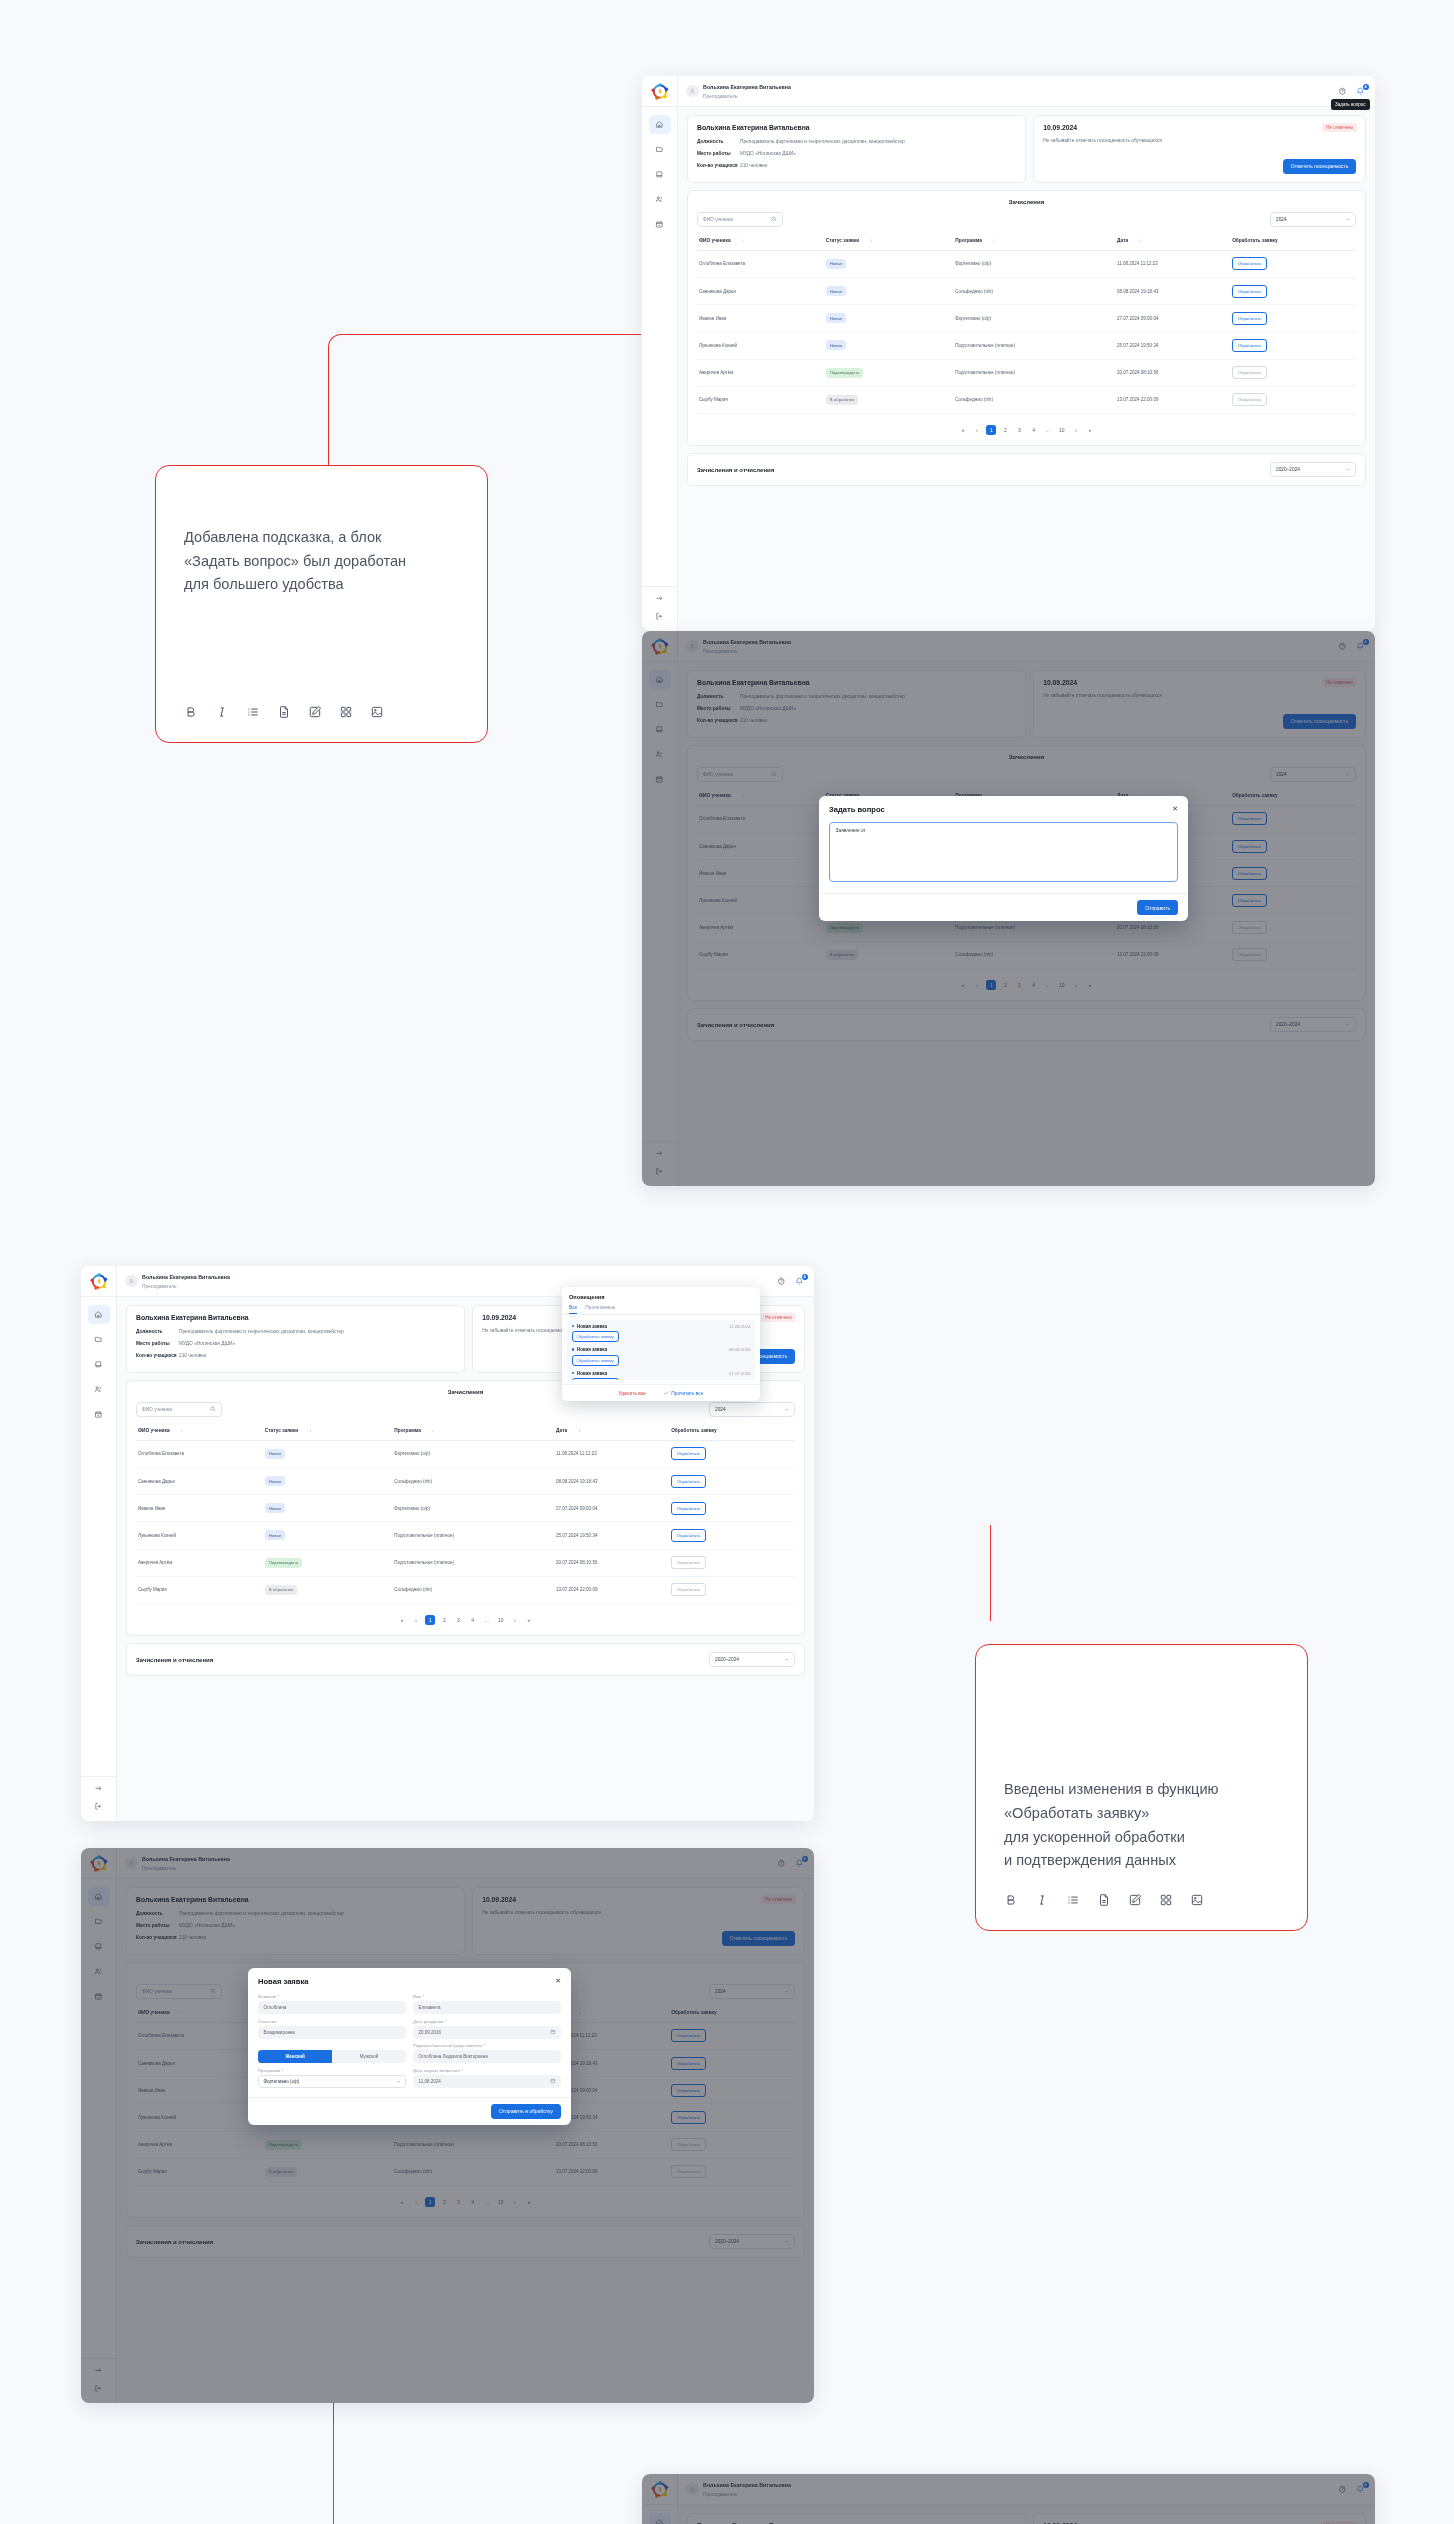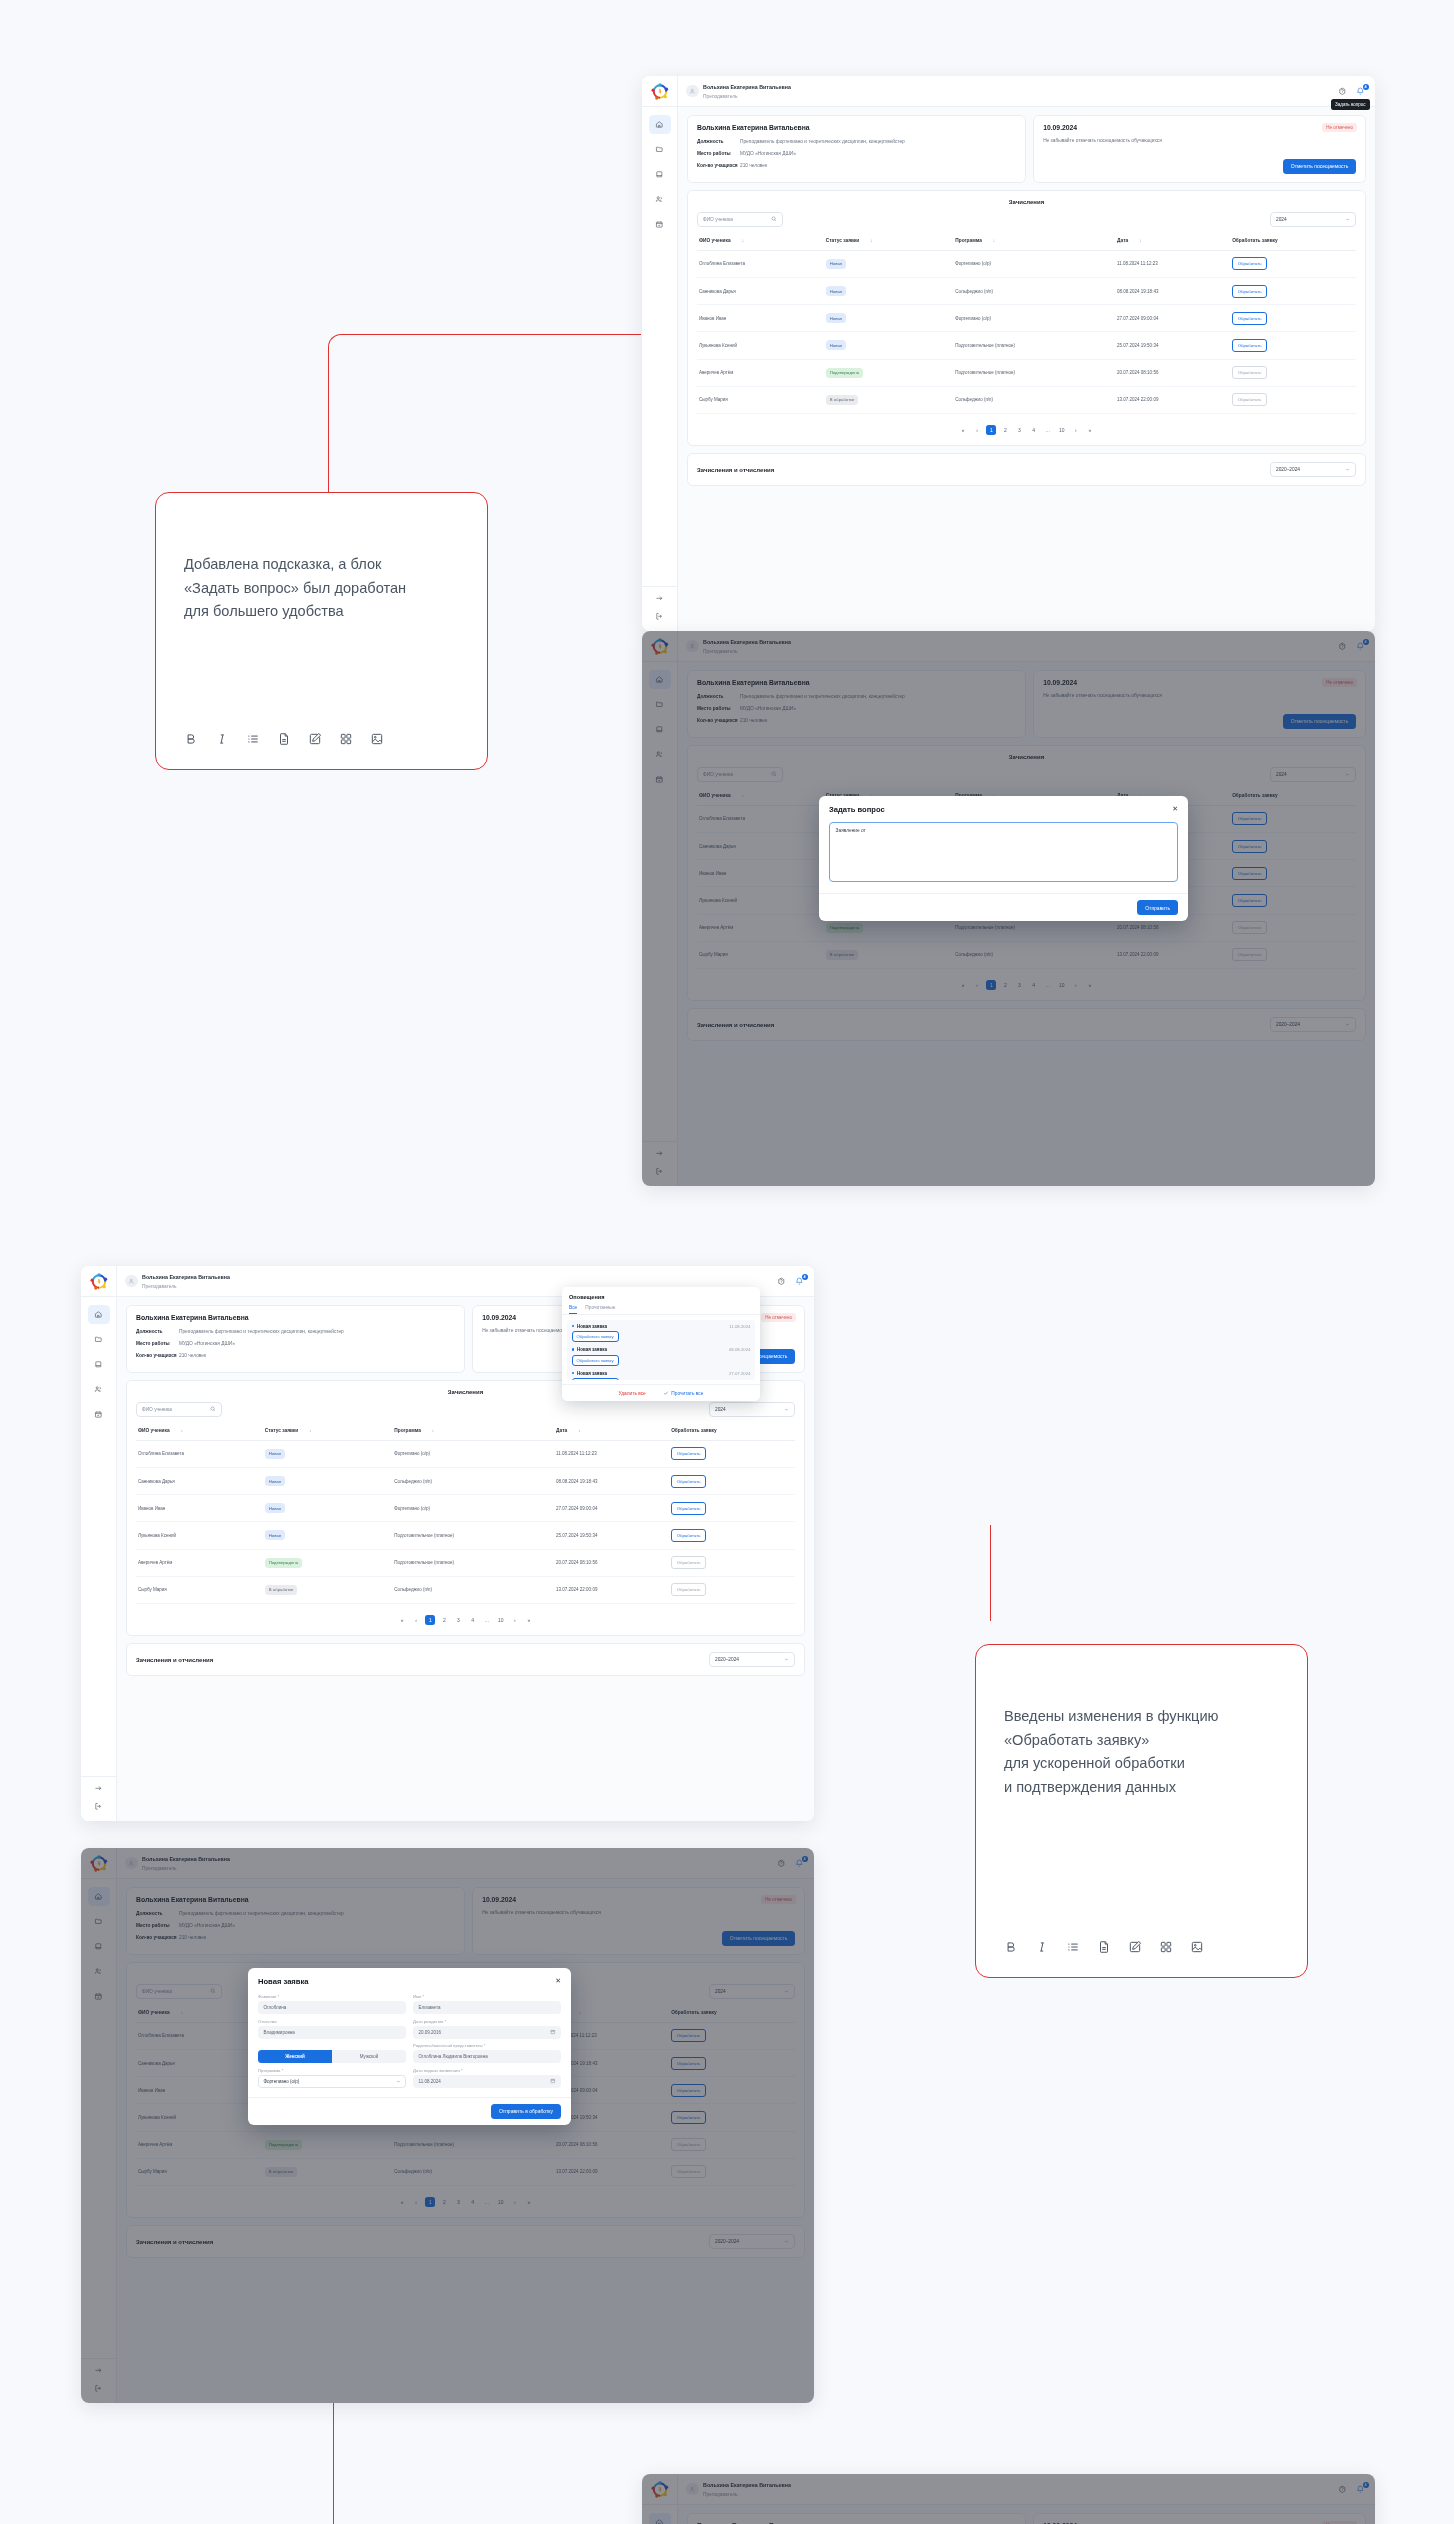--- a/index.html
+++ b/index.html
@@ -218,21 +218,21 @@
   .nf-del { color:#e03030; font-size: 4.8px; }
   .nf-read { color:#1a6fe0; font-size: 4.8px; display:flex; align-items:center; gap:2.5px; }
 </style>
 </head>
 <body>
 
 <div class="connector" style="left:328px; top:334px; width:313px; height:182px; border-top-width:1px; border-left-width:1px; border-top-left-radius:13px;"></div>
 <div class="connector" style="left:990px; top:1525px; width:1px; height:96px; border-left-width:1px;"></div>
 <div class="connector" style="left:333px; top:2181px; width:303px; height:656px; border-bottom-width:1px; border-left-width:1px; border-bottom-left-radius:13px;"></div>
 
-<div class="anno" style="left:155px; top:492px; width:333px; height:278px;">
+<div class="anno" style="left:155px; top:465px; width:333px; height:278px;">
   <div class="anno-text">Добавлена подсказка, а блок
 «Задать вопрос» был доработан
 для большего удобства</div>
   <div class="anno-tools">
     <span>
         <svg width="14" height="14" viewBox="0 0 24 24" fill="none" stroke="#4b5563" stroke-width="1.7">
           <path d="M7 5h6a3.5 3.5 0 010 7H7zM7 12h7a3.5 3.5 0 010 7H7z"></path>
         </svg>
       </span>
     <span>
@@ -271,21 +271,21 @@
     <span>
         <svg width="14" height="14" viewBox="0 0 24 24" fill="none" stroke="#4b5563" stroke-width="1.7">
           <rect x="4" y="4" width="16" height="16" rx="2"></rect>
           <circle cx="9" cy="9" r="1.4"></circle>
           <path d="M4 17l5-5 5 5 3-3 3 3"></path>
         </svg>
       </span>
   </div>
 </div>
 
-<div class="anno" style="left:975px; top:1644px; width:333px; height:334px;">
+<div class="anno" style="left:975px; top:1644px; width:333px; height:287px;justify-content:flex-end;">
   <div class="anno-text">Введены изменения в функцию
 «Обработать заявку»
 для ускоренной обработки
 и подтверждения данных</div>
   <div class="anno-tools">
     <span>
         <svg width="14" height="14" viewBox="0 0 24 24" fill="none" stroke="#4b5563" stroke-width="1.7">
           <path d="M7 5h6a3.5 3.5 0 010 7H7zM7 12h7a3.5 3.5 0 010 7H7z"></path>
         </svg>
       </span>

